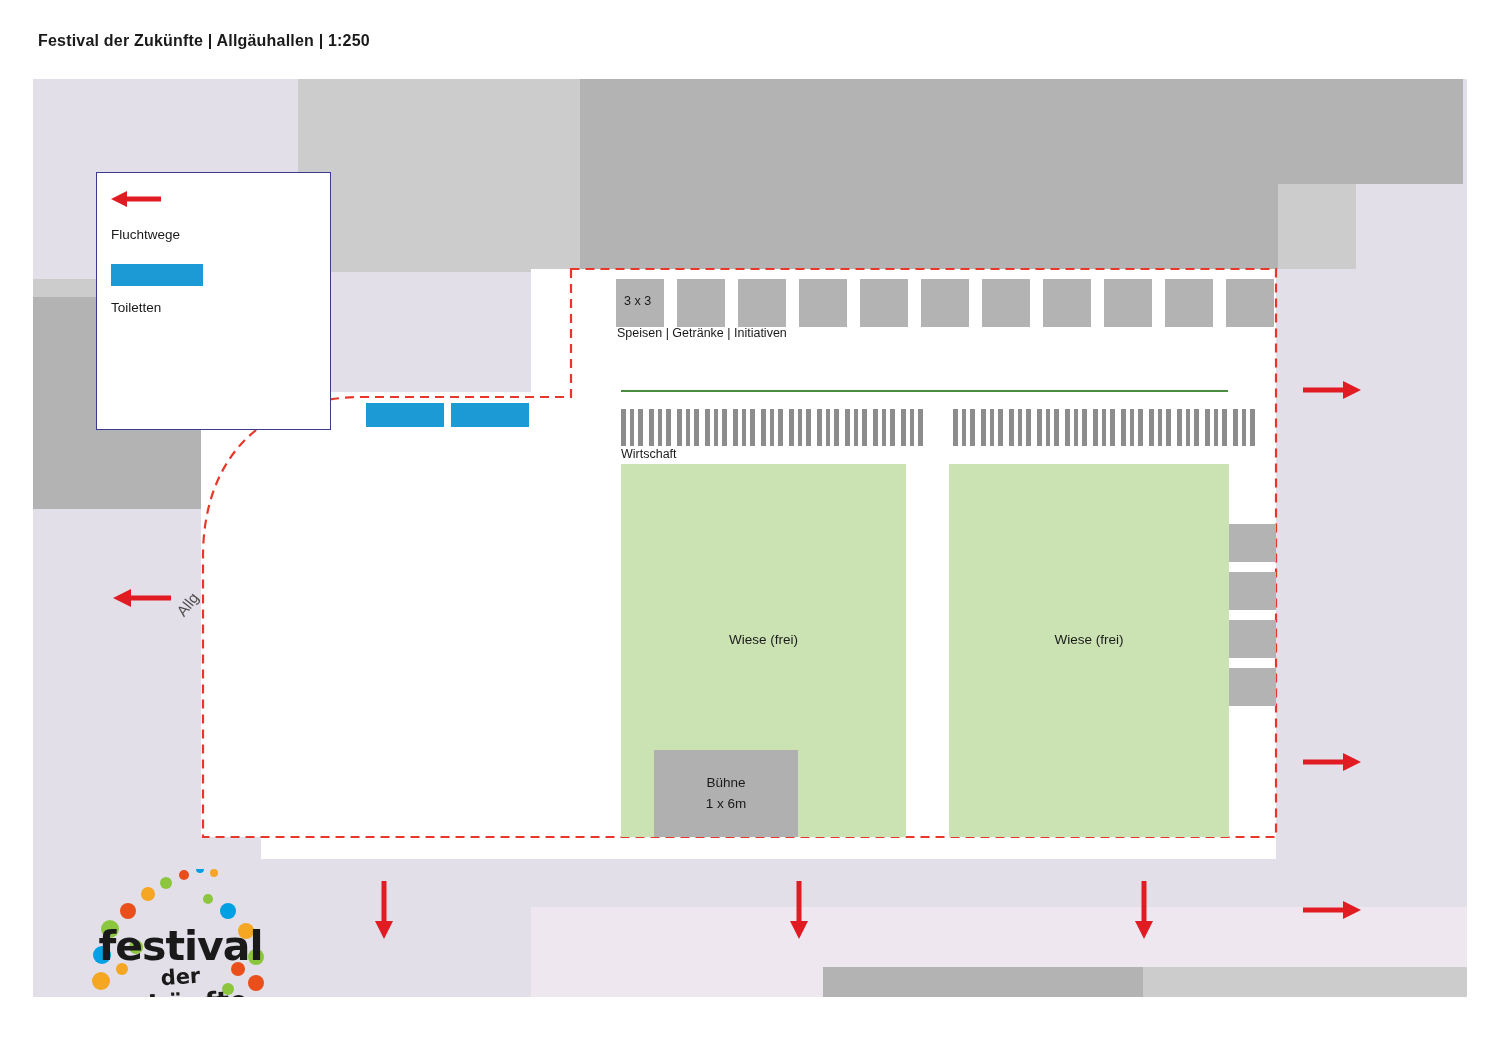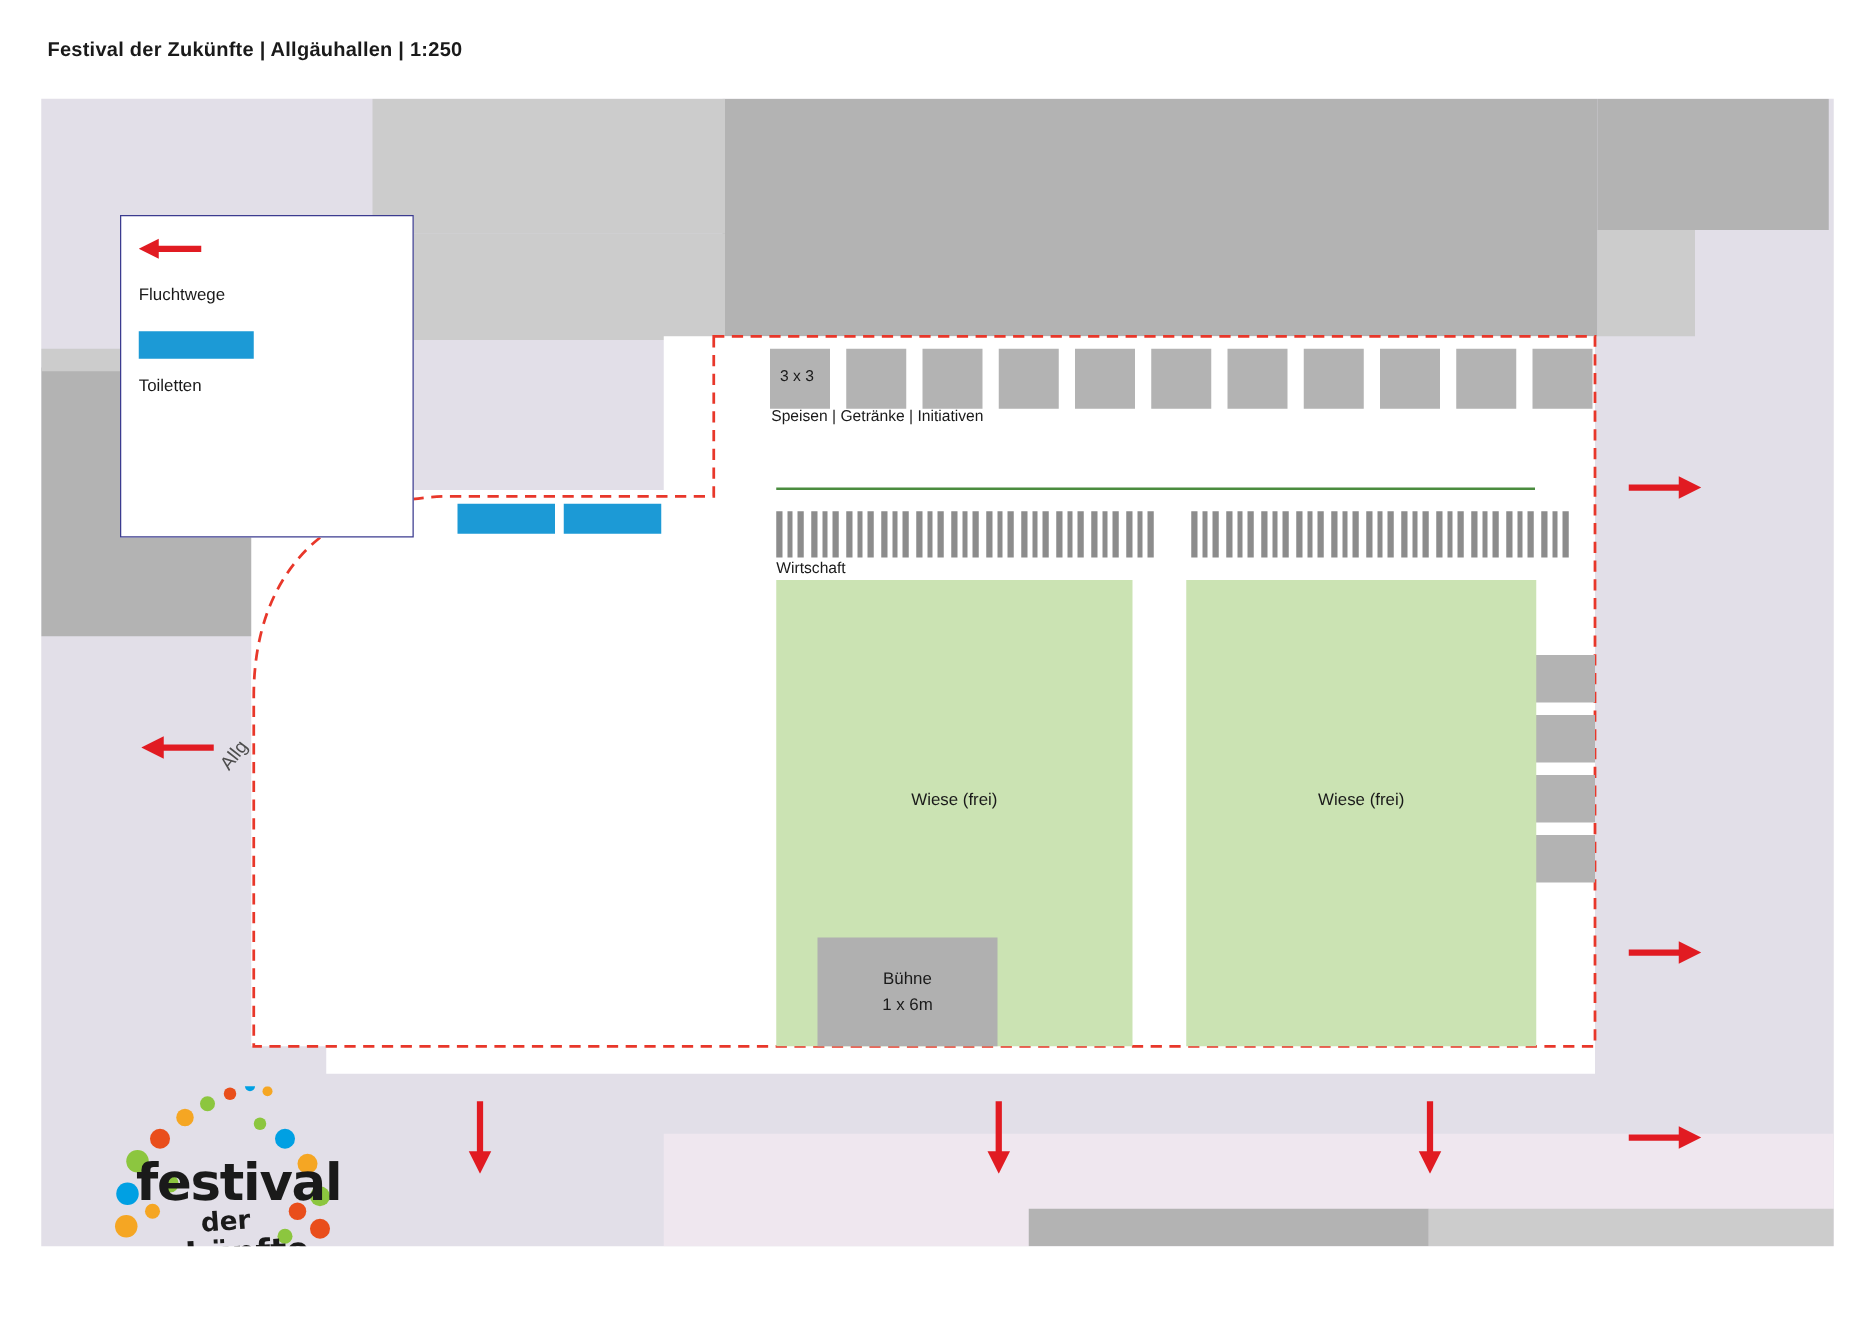--- a/index.html
+++ b/index.html
@@ -209,21 +209,20 @@
     text-align: center;
     font-family: "DejaVu Sans", sans-serif;
   }
   .logo-line1 {
     font-size: 41px;
     font-weight: bold;
     letter-spacing: -1px;
     color: #1a1a1a;
     display: block;
     line-height: 0.95;
-    text-align: right;
   }
   .logo-line2 {
     font-size: 21px;
     font-weight: bold;
     color: #1a1a1a;
     display: block;
     line-height: 1.1;
     transform: rotate(-4deg);
   }
   .logo-line3 {

